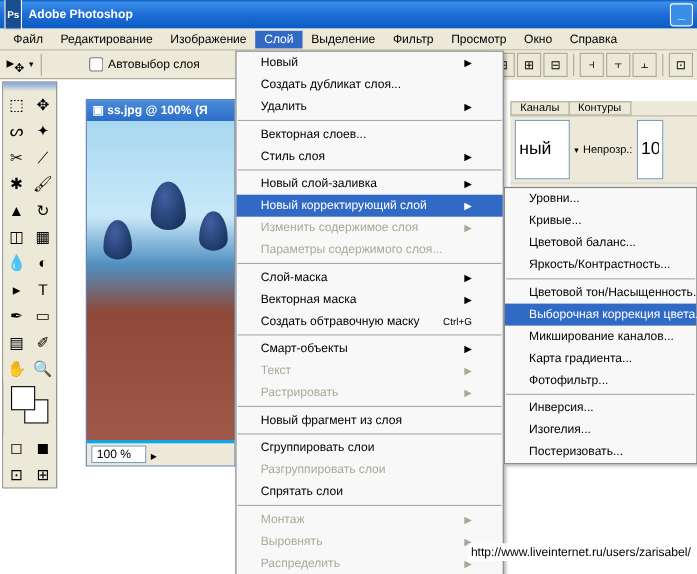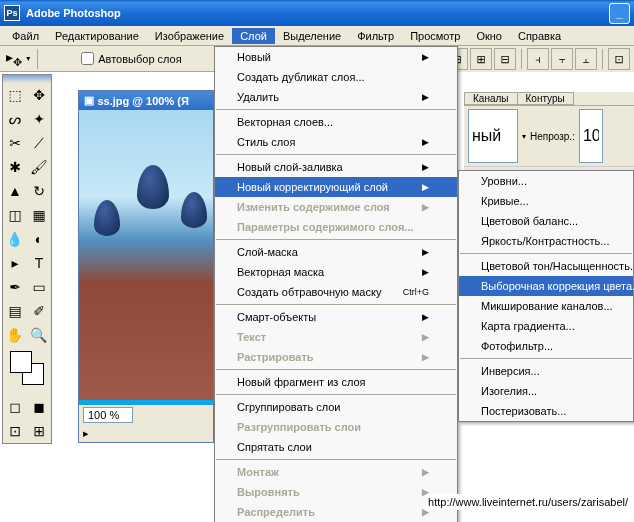--- a/index.html
+++ b/index.html
@@ -1,18 +1,18 @@
 <!DOCTYPE html>
 <html><head>
 <meta charset="utf-8">
 <style>
 * { margin: 0; padding: 0; box-sizing: border-box; font-family: Tahoma, sans-serif; font-size: 11px; }
 body { width: 634px; height: 522px; overflow: hidden; background: #fff; position: relative; }
 .titlebar { background: linear-gradient(to bottom, #0a5bc4, #3b8ee8 8%, #1e6dd6 50%, #0a5bc4); height: 26px; display: flex; align-items: center; padding: 0 4px; color: white; font-weight: bold; font-size: 13px; }
-.titlebar-icon { width: 16px; height: 16px; background: #1a4d8f; border: 1px solid #fff; margin-right: 6px; display: inline-flex; align-items: center; justify-content: center; font-size: 9px; }
+.titlebar-icon { width: 16px; height: 28px; background: #1a4d8f; border: 1px solid #fff; margin-right: 6px; display: inline-flex; align-items: center; justify-content: center; font-size: 9px; }
 .win-btns { margin-left: auto; display: flex; gap: 2px; }
 .win-btn { width: 21px; height: 21px; background: #3b8ee8; border: 1px solid #fff; border-radius: 3px; display: flex; align-items: center; justify-content: center; color: white; font-weight: bold; }
 .menubar { background: #ece9d8; height: 20px; display: flex; align-items: center; padding: 0 4px; border-bottom: 1px solid #aca899; }
 .menu-item { padding: 2px 8px; cursor: default; }
 .menu-item.active { background: #316ac5; color: white; }
 .toolbar { background: #ece9d8; height: 26px; display: flex; align-items: center; padding: 2px 6px; border-bottom: 1px solid #aca899; gap: 4px; }
 .tool-sep { width: 1px; height: 20px; background: #aca899; margin: 0 3px; }
 .checkbox-label { display: flex; align-items: center; gap: 4px; padding-left: 36px; }
 .toolbox { position: absolute; left: 2px; top: 74px; width: 50px; background: #ece9d8; border: 1px solid #888; }
 .toolbox-header { height: 8px; background: linear-gradient(to bottom, #7aa3e0, #ece9d8); }
@@ -21,26 +21,26 @@
 .swatch-area { padding: 4px; display: flex; flex-direction: column; align-items: center; }
 .swatch-fg-bg { position: relative; width: 34px; height: 34px; }
 .swatch-fg { position: absolute; width: 22px; height: 22px; background: white; border: 1px solid #000; top: 0; left: 0; }
 .swatch-bg { position: absolute; width: 22px; height: 22px; background: white; border: 1px solid #000; bottom: 0; right: 0; }
 .mini-tools { display: flex; flex-direction: column; gap: 2px; margin-top: 6px; }
 .doc-win { position: absolute; left: 78px; top: 90px; width: 136px; background: #ece9d8; border: 1px solid #5a7bb8; }
 .doc-title { background: linear-gradient(to bottom, #4a8cd8, #2c6ec8); color: white; padding: 3px 5px; font-weight: bold; display: flex; align-items: center; gap: 3px; font-size: 11px; white-space: nowrap; overflow: hidden; }
 .doc-canvas { background: #666; padding: 0; }
 .doc-img { width: 100%; height: 290px; background: linear-gradient(to bottom, #a8d8f0 0%, #c8e8f8 30%, #5090c0 45%, #904838 60%, #a05848 100%); position: relative; overflow: hidden; }
 .church-dome { position: absolute; width: 26px; height: 36px; background: radial-gradient(ellipse at 40% 30%, #4060a0, #102850); border-radius: 50% 50% 50% 50% / 70% 70% 30% 30%; }
-.doc-status { display: flex; align-items: flex-start; padding: 2px 4px; gap: 4px; background: #ece9d8; border-top: 5px solid #0ea5e9; flex-direction: column; }
+.doc-status { display: flex; align-items: flex-end; padding: 2px 4px; gap: 4px; background: #ece9d8; border-top: 3px solid #0ea5e9; }
 .zoom-pct { background: white; border: 1px solid #7f9db9; padding: 1px 4px; width: 50px; }
 .dropdown-menu { position: absolute; background: #f8f8f8; border: 1px solid #808080; box-shadow: 2px 2px 3px rgba(0,0,0,0.3); min-width: 244px; }
 .dd-item { padding: 4px 28px 4px 22px; cursor: default; display: flex; justify-content: space-between; align-items: center; white-space: nowrap; }
 .dd-item.hl { background: #316ac5; color: white; }
-.dd-item.disabled { color: #aca899; font-weight: bold; }
+.dd-item.disabled { color: #aca899; }
 .dd-sep { height: 1px; background: #aca899; margin: 2px 1px; }
 .dd-arrow { font-size: 9px; }
 .menu1 { left: 214px; top: 46px; }
 .menu2 { left: 458px; top: 170px; width: 176px; min-width: 176px; }
 .right-panels { position: absolute; right: 0; top: 92px; width: 170px; }
 .panel-tabs { display: flex; background: #ece9d8; border-bottom: 1px solid #aca899; }
 .panel-tab { padding: 0 8px; border: 1px solid #aca899; background: #ece9d8; margin-right: -1px; font-size: 10px; }
 .panel-row { display: flex; align-items: center; padding: 3px 4px; background: #ece9d8; gap: 4px; border-bottom: 1px solid #ccc; }
 .panel-input { background: white; border: 1px solid #7f9db9; padding: 17px 3px; width: 50px; font-size: 16px; }
 .panel-label { font-size: 10px; }

